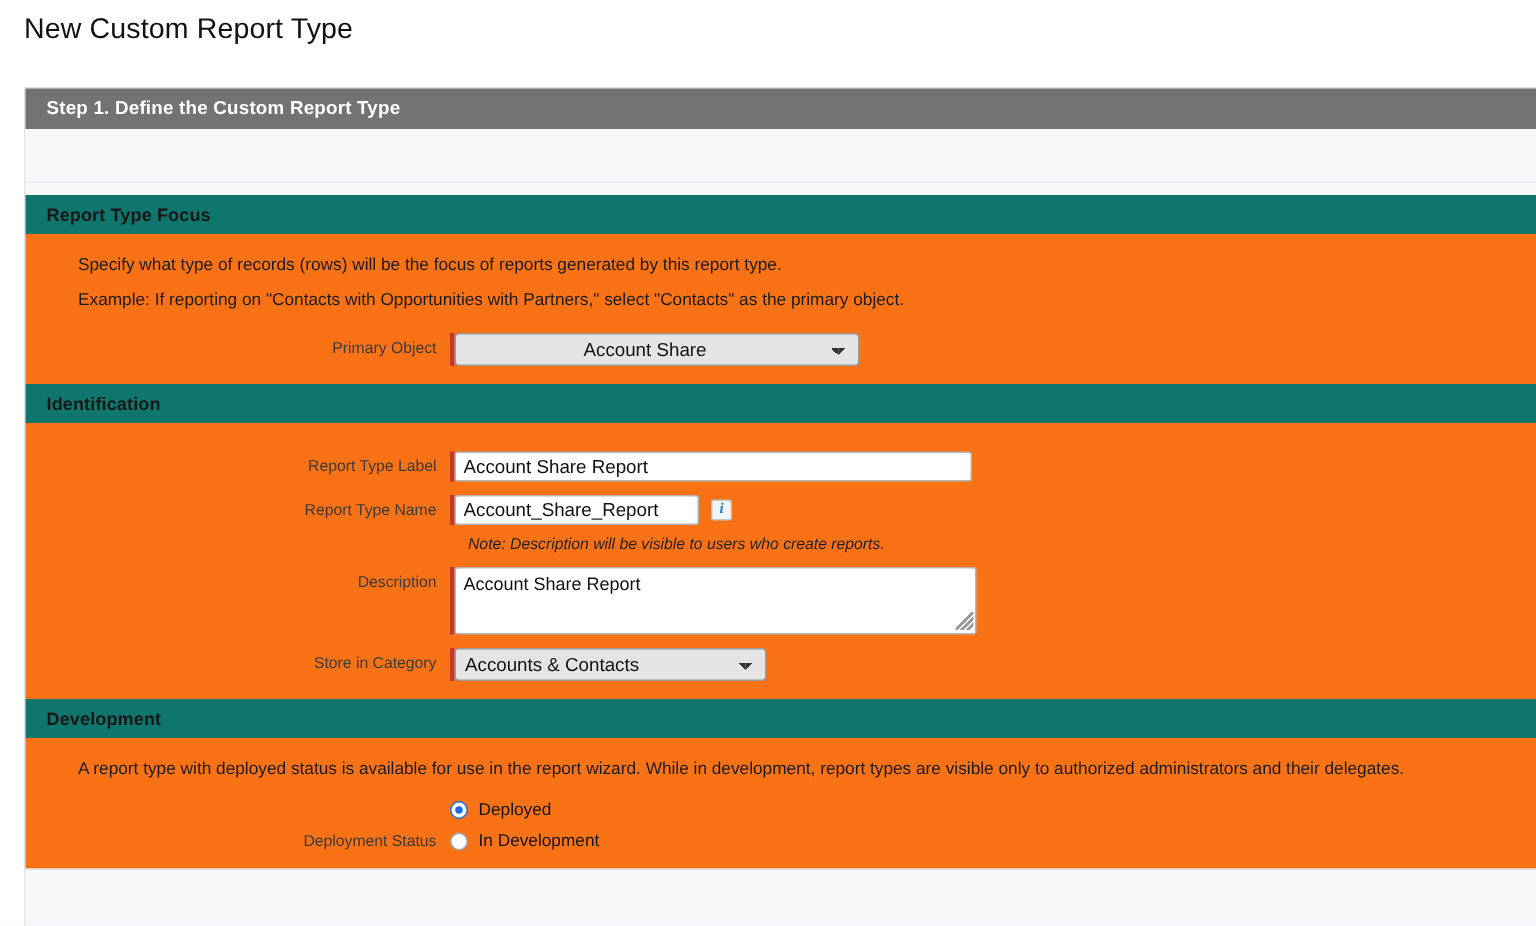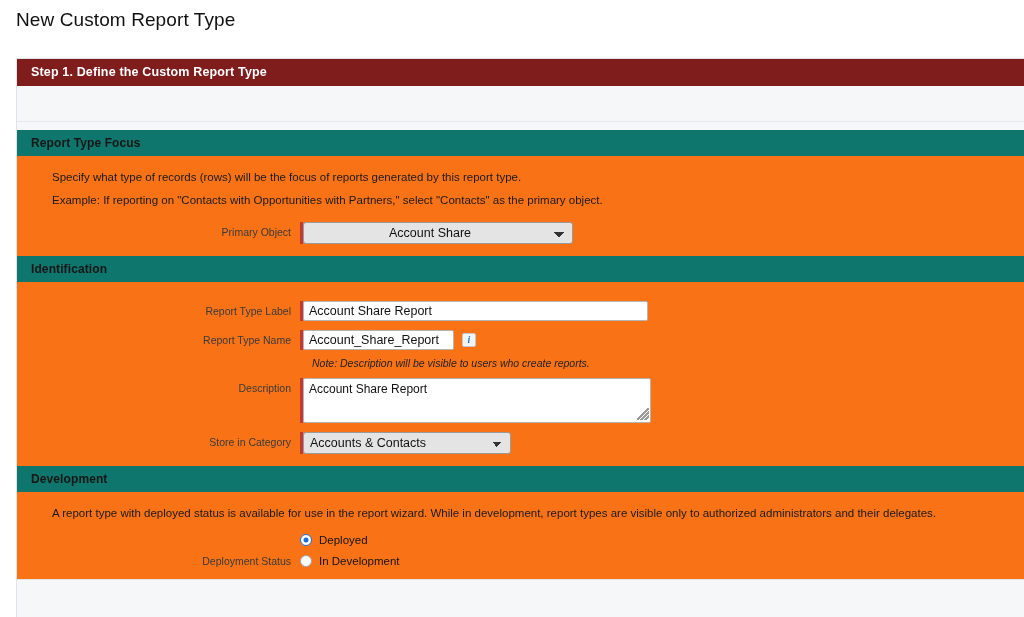--- a/index.html
+++ b/index.html
@@ -26,21 +26,21 @@
   .panel {
     margin: 27px 0 0 16px;
     width: 1008px;
     border: 1px solid #e0e2e6;
     border-right: none;
     background: #f6f7f8;
     box-sizing: border-box;
   }
 
   .step-header {
-    background: #7f1d1d;
+    background: #737373;
     color: #ffffff;
     font-size: 12.5px;
     font-weight: bold;
     padding: 6px 0 7px 14px;
     letter-spacing: 0.15px;
   }
 
   .panel-blank {
     height: 35px;
     background: #f6f7f8;
@@ -131,21 +131,21 @@
     color: #111;
     background: #ffffff;
     border: 1px solid #b5b5b5;
     border-radius: 2px;
     padding: 2px 5px;
     height: 20px;
     box-sizing: border-box;
     outline: none;
   }
   input.label-input { width: 345px; }
-  input.name-input { width: 151px; }
+  input.name-input { width: 163px; }
 
   .info-icon {
     display: inline-flex;
     align-items: center;
     justify-content: center;
     width: 14px;
     height: 14px;
     margin-left: 8px;
     margin-top: 3px;
     border: 1px solid #c2c7cc;

